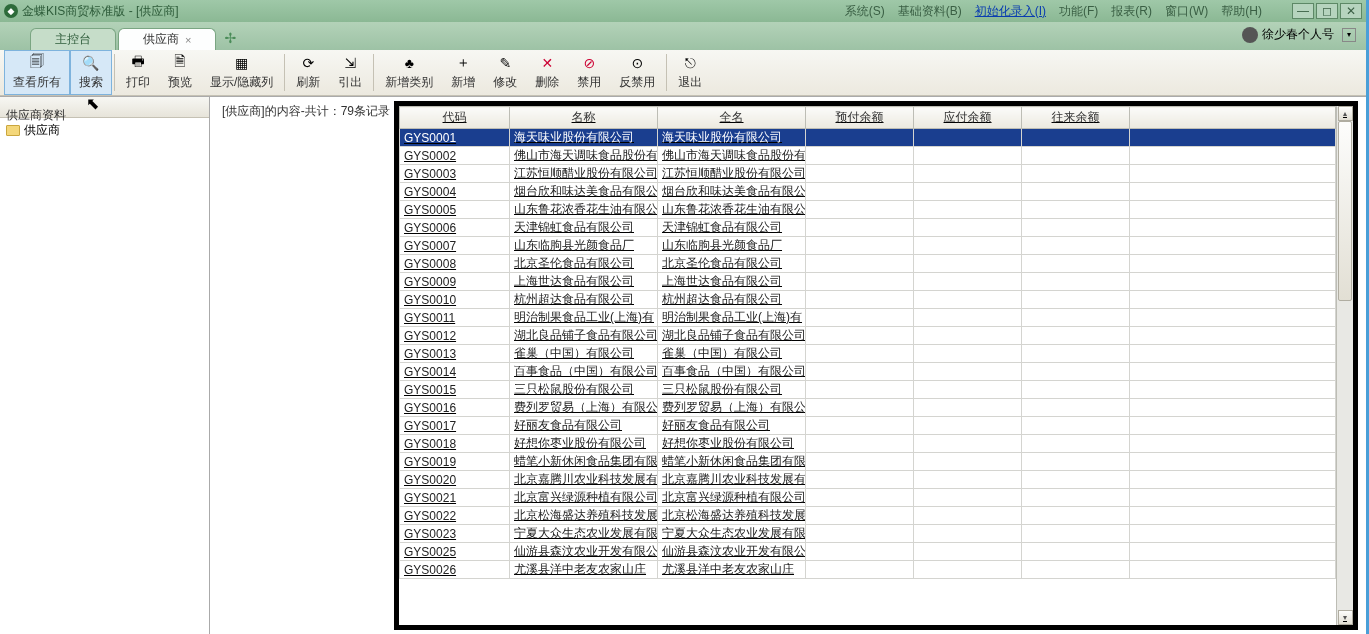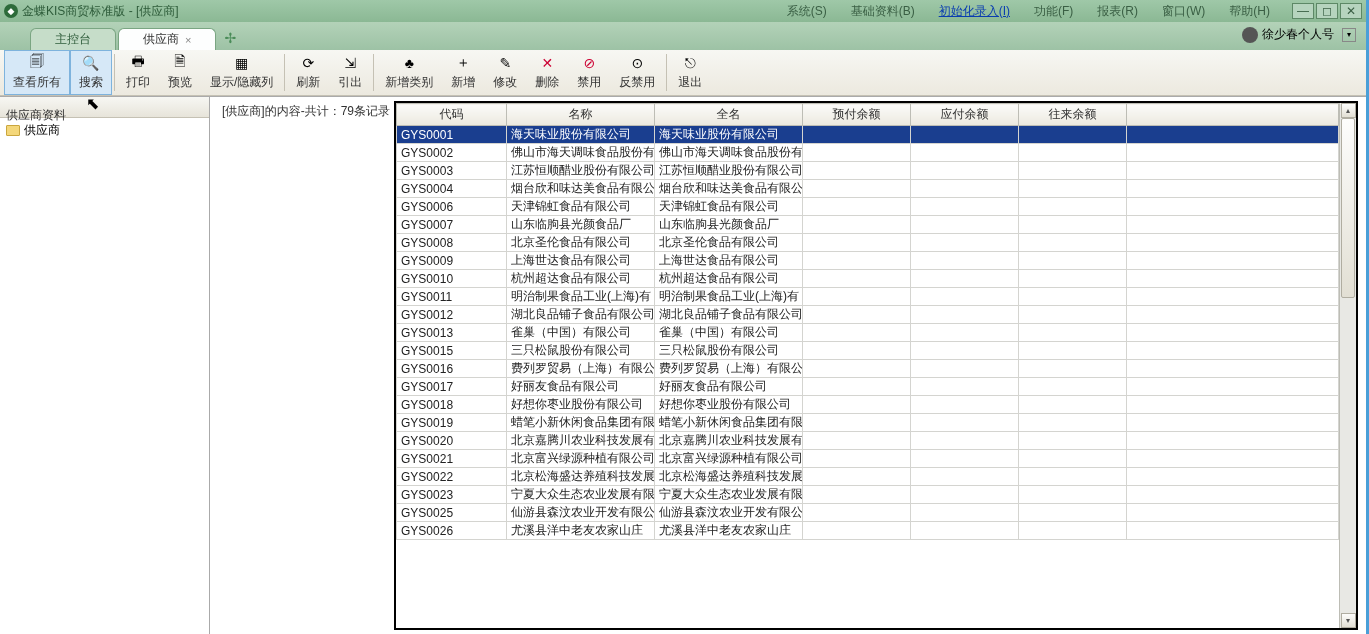--- a/index.html
+++ b/index.html
@@ -2,21 +2,21 @@
 <html><head>
 <meta charset="utf-8">
 <style>
 * { margin: 0; padding: 0; box-sizing: border-box; font-family: "Microsoft YaHei", SimSun, sans-serif; font-size: 12px; }
 html, body { width: 1369px; height: 634px; overflow: hidden; }
 .app { width: 100%; height: 100%; display: flex; flex-direction: column; background: #fff; border-right: 3px solid #4a9fd8; }
 .titlebar { height: 22px; background: linear-gradient(#9fc8a8,#8bb894); display: flex; align-items: center; padding: 0 4px; }
 .titlebar .app-icon { width: 14px; height: 14px; background: #2d6b3a; border-radius: 50%; display: inline-flex; align-items: center; justify-content: center; color: #fff; font-size: 9px; margin-right: 4px; }
 .titlebar .title { color: #2e5c3a; font-weight: normal; flex: 0 0 auto; }
 .titlebar .spacer { flex: 1; }
-.titlebar .menus { display: flex; gap: 24px; margin-right: 20px; }
+.titlebar .menus { display: flex; gap: 13px; margin-right: 28px; }
 .titlebar .menus span { color: #3a5f44; cursor: default; }
 .titlebar .menus span.hl { color: #0a3db0; text-decoration: underline; }
 .titlebar .winbtn { width: 22px; height: 16px; border: 1px solid #5d8866; margin-left: 2px; background: #b6d4be; display: flex; align-items: center; justify-content: center; color: #3a5f44; cursor: default; }
 .tabbar { height: 28px; background: linear-gradient(#b3d2b8,#9dc2a5); display: flex; align-items: flex-end; padding: 0 30px; position: relative; }
 .tabbar .tab { height: 22px; padding: 0 24px; border: 1px solid #7aa582; border-bottom: none; border-radius: 6px 6px 0 0; margin-right: 2px; display: flex; align-items: center; background: #c6ddc9; color: #2e5c3a; cursor: default; }
 .tabbar .tab.active { background: #fdfefe; color: #333; }
 .tabbar .tab .close { margin-left: 6px; color: #888; font-size: 11px; }
 .tabbar .plus { width: 18px; height: 18px; margin-left: 6px; margin-bottom: 2px; color: #4a8c58; font-size: 14px; cursor: default; }
 .tabbar .user { position: absolute; right: 10px; top: 4px; display: flex; align-items: center; gap: 4px; }
 .tabbar .user .avatar { width: 16px; height: 16px; border-radius: 50%; background: #555; display: inline-block; }
@@ -28,21 +28,21 @@
 .toolbar .btn .lbl { margin-top: 2px; color: #333; white-space: nowrap; }
 .toolbar .sep { width: 1px; background: #c5c1b4; margin: 4px 2px; }
 .main { flex: 1; display: flex; border-top: 1px solid #aaa; min-height: 0; }
 .sidebar { width: 210px; border-right: 1px solid #aaa; display: flex; flex-direction: column; }
 .sidebar .hdr { height: 20px; background: linear-gradient(#f7f7f3,#e7e4da); border-bottom: 1px solid #c5c1b4; padding: 10px 6px; color: #333; }
 .sidebar .tree { flex: 1; padding: 4px 6px; }
 .sidebar .tree .node { display: flex; align-items: center; gap: 4px; cursor: default; }
 .sidebar .tree .folder { width: 14px; height: 11px; background: #f4d77a; border: 1px solid #caa63e; border-radius: 1px; }
 .content { flex: 1; display: flex; flex-direction: row; padding: 4px 8px 4px 8px; min-width: 0; }
 .content .summary { color: #333; padding: 2px 4px 6px 4px; }
-.grid-wrap { flex: 1; border: 2px solid #000000; overflow: hidden; position: relative; display: flex; }
+.grid-wrap { flex: 1; border: 5px solid #000000; overflow: hidden; position: relative; display: flex; text-decoration: underline; }
 .grid-scroll { flex: 1; overflow: hidden; }
 table.grid { border-collapse: collapse; width: 100%; table-layout: fixed; }
 table.grid th { background: linear-gradient(#fbfbf9,#ece9df); border: 1px solid #bdbdb5; padding: 2px 4px; font-weight: normal; color: #333; text-align: center; height: 20px; }
 table.grid td { border: 1px solid #d4d4d0; padding: 0 4px; height: 17px; color: #222; white-space: nowrap; overflow: hidden; text-overflow: clip; }
 table.grid tr.sel td { background: #1a3e8f; color: #fff; }
 .vscroll { width: 17px; background: #e8e8e4; border-left: 1px solid #bdbdb5; display: flex; flex-direction: column; align-items: center; }
 .vscroll .arr { width: 15px; height: 15px; background: linear-gradient(#fdfdfc,#e2dfd4); border: 1px solid #b0ada1; display: flex; align-items: center; justify-content: center; font-size: 8px; color: #555; }
 .vscroll .track { flex: 1; width: 100%; position: relative; }
 .vscroll .thumb { position: absolute; top: 0; left: 1px; right: 1px; height: 180px; background: linear-gradient(#fdfdfc,#e2dfd4); border: 1px solid #b0ada1; border-radius: 2px; }
 .cursor { position: absolute; left: 86px; top: 94px; pointer-events: none; font-size: 16px; color: #000; }
@@ -214,20 +214,29 @@
                 <tr>
                   <td>GYS0004</td>
                   <td>烟台欣和味达美食品有限公</td>
                   <td>烟台欣和味达美食品有限公</td>
                   <td></td>
                   <td></td>
                   <td></td>
                   <td></td>
                 </tr>
                 <tr>
+                  <td>GYS0005</td>
+                  <td>山东鲁花浓香花生油有限公</td>
+                  <td>山东鲁花浓香花生油有限公</td>
+                  <td></td>
+                  <td></td>
+                  <td></td>
+                  <td></td>
+                </tr>
+                <tr>
                   <td>GYS0006</td>
                   <td>天津锦虹食品有限公司</td>
                   <td>天津锦虹食品有限公司</td>
                   <td></td>
                   <td></td>
                   <td></td>
                   <td></td>
                 </tr>
                 <tr>
                   <td>GYS0007</td>
@@ -280,20 +289,29 @@
                   <td>湖北良品铺子食品有限公司</td>
                   <td></td>
                   <td></td>
                   <td></td>
                   <td></td>
                 </tr>
                 <tr>
                   <td>GYS0013</td>
                   <td>雀巢（中国）有限公司</td>
                   <td>雀巢（中国）有限公司</td>
+                  <td></td>
+                  <td></td>
+                  <td></td>
+                  <td></td>
+                </tr>
+                <tr>
+                  <td>GYS0014</td>
+                  <td>百事食品（中国）有限公司</td>
+                  <td>百事食品（中国）有限公司</td>
                   <td></td>
                   <td></td>
                   <td></td>
                   <td></td>
                 </tr>
                 <tr>
                   <td>GYS0015</td>
                   <td>三只松鼠股份有限公司</td>
                   <td>三只松鼠股份有限公司</td>
                   <td></td>

